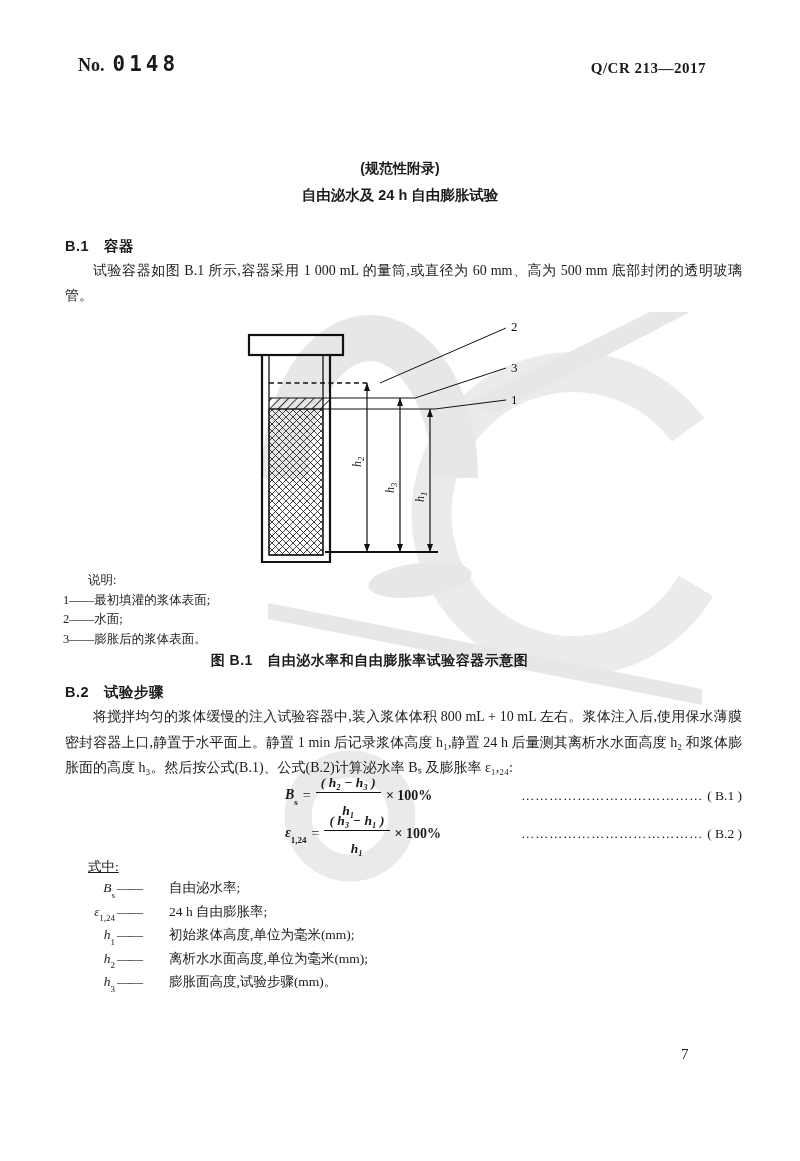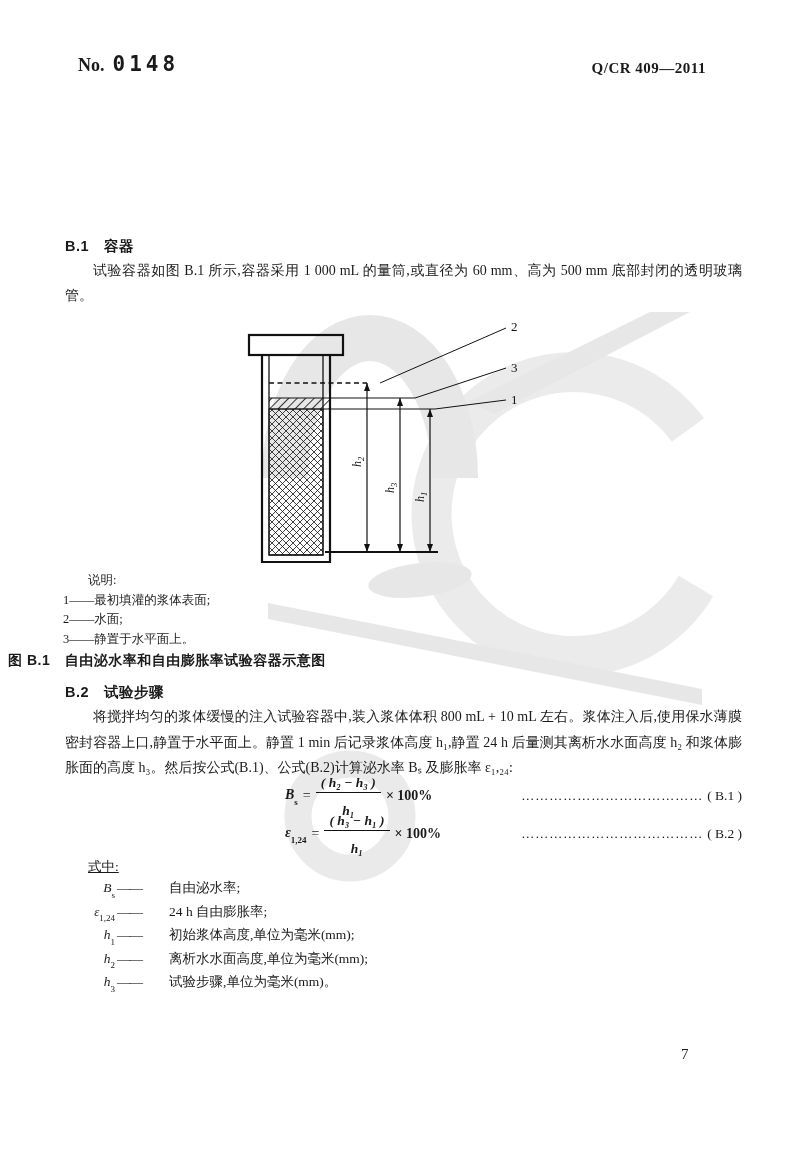--- a/index.html
+++ b/index.html
@@ -28,21 +28,21 @@
   
   .figure-wrap { left:230px; top:312px; width:300px; height:264px; }
   .fig-hlabel { font-family:"Liberation Serif", serif; font-style:italic; font-size:12px; fill:#111; }
   .fig-sub { font-size:8.5px; }
   .fig-num { font-family:"Liberation Serif", serif; font-size:13px; fill:#111; }
 
   
   .legend { left:63px; top:571px; font-size:12.5px; line-height:19.5px; }
   .legend-title { margin-left:25px; }
   .legend-item span { white-space:nowrap; }
-  .caption { left:0; top:652px; width:739px; text-align:left; font-family:"Liberation Sans", sans-serif; font-size:14px; font-weight:bold; letter-spacing:0.5px;padding-left:8px; }
+  .caption { left:0; top:652px; width:739px; text-align:center; font-family:"Liberation Sans", sans-serif; font-size:14px; font-weight:bold; letter-spacing:0.5px; }
 
   
   .formula-row { position:absolute; left:285px; width:457px; height:40px; display:flex; align-items:center; font-size:14px; z-index:2; }
   .math { display:inline-flex; align-items:center; gap:5px; font-family:"Liberation Serif", serif; font-style:italic; font-weight:bold; white-space:nowrap; }
   .math .eq { font-style:normal; font-weight:normal; }
   .frac { display:inline-flex; flex-direction:column; text-align:center; line-height:17px; font-size:13.5px;gap:9px; }
   .frac .num { border-bottom:1.2px solid #111; padding:0 5px 1px 5px; }
   .mult { font-style:normal; font-weight:bold; }
   sub { font-size:9px; font-style:normal; }
   .math sub, .sym sub { position:relative; top:2px; }
@@ -70,23 +70,25 @@
     <path d="M 688 430 A 142 142 0 1 0 696 586" fill="none" stroke-width="40" opacity="0.8"></path>
     <ellipse cx="420" cy="580" rx="52" ry="17" stroke="none" transform="rotate(-7 420 580)"></ellipse>
     <polygon points="268,603 702,689 702,705 268,619" stroke="none"></polygon>
     <circle cx="350" cy="816" r="52" fill="none" stroke-width="27" opacity="0.85"></circle>
   </g>
 </svg>
 
 <div class="abs hdr-left">
   <span>No.</span><span class="num">0148</span>
 </div>
-<div class="abs hdr-right">Q/CR 409—2011</div>
+<div class="abs hdr-right">Q/CR 213—2017</div>
 
 <div class="abs title-block">
+  <div class="app-subtitle">(规范性附录)</div>
+  <div class="app-heading">自由泌水及 24 h 自由膨胀试验</div>
 </div>
 
 <div class="abs sec-title" style="top:237px;">B.1　容器</div>
 <div class="abs para" style="top:258px;">试验容器如图 B.1 所示,容器采用 1 000 mL 的量筒,或直径为 60 mm、高为 500 mm 底部封闭的透明玻璃管。</div>
 
 <div class="abs figure-wrap">
 <svg width="300" height="264" viewBox="0 0 300 264">
   <defs>
     <pattern id="hatchband" width="6" height="6" patternUnits="userSpaceOnUse" patternTransform="rotate(45)">
       <line x1="0" y1="0" x2="0" y2="6" stroke="#111" stroke-width="1.7"></line>
@@ -139,21 +141,21 @@
   <text class="fig-num" x="281" y="19">2</text>
   <text class="fig-num" x="281" y="60">3</text>
   <text class="fig-num" x="281" y="92">1</text>
 </svg>
 </div>
 
 <div class="abs legend">
   <div class="legend-title">说明:</div>
   <div class="legend-item"><span>1</span><span>——</span><span>最初填灌的浆体表面;</span></div>
   <div class="legend-item"><span>2</span><span>——</span><span>水面;</span></div>
-  <div class="legend-item"><span>3</span><span>——</span><span>静置于水平面上。</span></div>
+  <div class="legend-item"><span>3</span><span>——</span><span>膨胀后的浆体表面。</span></div>
 </div>
 
 <div class="abs caption">图 B.1　自由泌水率和自由膨胀率试验容器示意图</div>
 
 <div class="abs sec-title" style="top:683px;">B.2　试验步骤</div>
 <div class="abs para" style="top:704px; line-height:25.5px;">将搅拌均匀的浆体缓慢的注入试验容器中,装入浆体体积 800 mL + 10 mL 左右。浆体注入后,使用保水薄膜密封容器上口,静置于水平面上。静置 1 min 后记录浆体高度 h₁,静置 24 h 后量测其离析水水面高度 h₂ 和浆体膨胀面的高度 h₃。然后按公式(B.1)、公式(B.2)计算泌水率 Bₛ 及膨胀率 ε₁,₂₄:</div>
 
 <div class="formula-row" style="top:776px;">
   <span class="math">
     <span class="lhs"><i>B</i><sub>s</sub></span>
@@ -200,17 +202,17 @@
       <span class="wtext">初始浆体高度,单位为毫米(mm);</span>
     </div>
   <div class="where-row">
       <span class="sym"><i>h</i><sub>2</sub></span>
       <span class="wdash">——</span>
       <span class="wtext">离析水水面高度,单位为毫米(mm);</span>
     </div>
   <div class="where-row">
       <span class="sym"><i>h</i><sub>3</sub></span>
       <span class="wdash">——</span>
-      <span class="wtext">试验步骤,单位为毫米(mm)。</span>
+      <span class="wtext">膨胀面高度,试验步骤(mm)。</span>
     </div>
 </div>
 
 <div class="abs page-num">7</div>
 
 </body></html>

